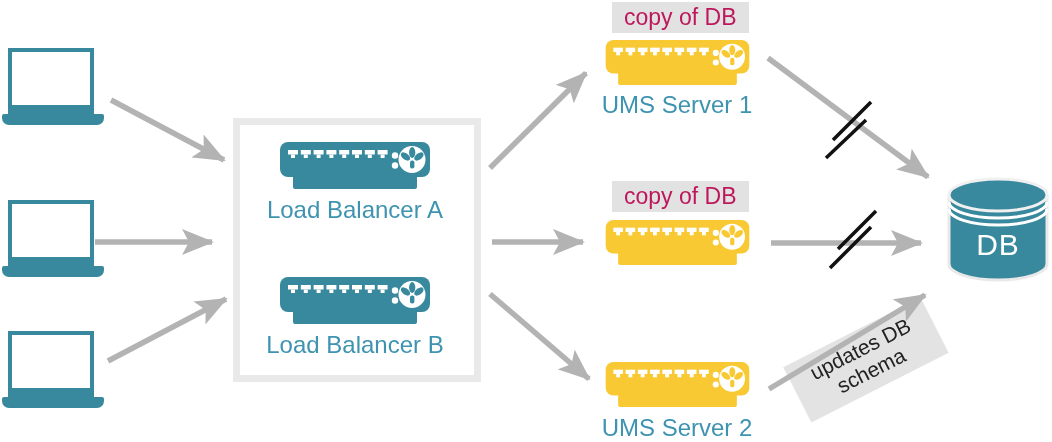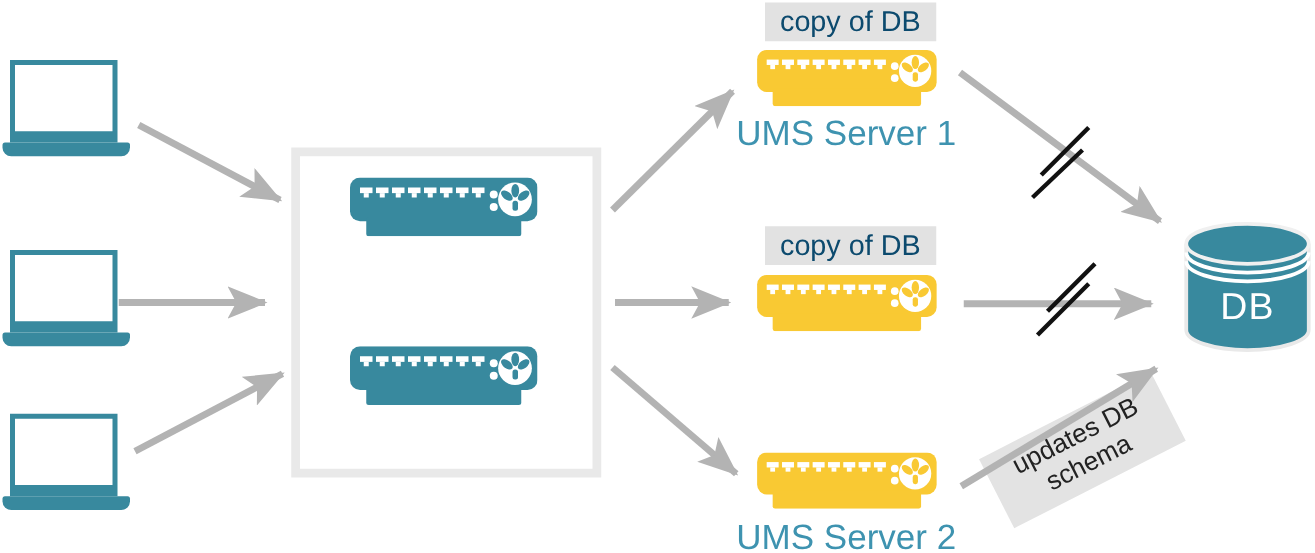--- a/index.html
+++ b/index.html
@@ -19,25 +19,25 @@
   }
   
   .lb-box{
     position:absolute;left:233px;top:118px;width:248px;height:264px;box-sizing:border-box;
     border:7px solid #E9E9E9;background:#fff;
   }
   .server-svg{position:absolute;display:block;}
   .teal{color:#38899E;}
   .yellow{color:#F9C933;}
   .node-label{
-    position:absolute;width:200px;text-align:center;font-size:28px;color:#3E93B0;
+    position:absolute;width:200px;text-align:center;font-size:24px;color:#3E93B0;
     white-space:nowrap;
   }
   .badge{
-    position:absolute;background:#E2E2E2;color:#0c4a6e;font-size:23px;
+    position:absolute;background:#E2E2E2;color:#be185d;font-size:23px;
     padding:2px 12px;white-space:nowrap;
   }
   .annotation{
     position:absolute;left:789px;top:329px;width:154px;background:#E3E3E3;color:#222;
     font-size:21px;line-height:1.15;text-align:center;padding:7px 0;
     transform:rotate(-27deg);
   }
   .overlay{position:absolute;left:0;top:0;width:1052px;height:442px;pointer-events:none;}
   .db-svg{position:absolute;left:946px;top:176px;}
   .db-text{font-size:30px;fill:#FFFFFF;letter-spacing:1px;}
@@ -94,24 +94,26 @@
   <div class="laptop" style="left:2px;top:331px">
     <div class="screen"></div>
     <div class="base"></div>
   </div>
 
   <div class="lb-box"></div>
 
   <svg class="server-svg teal" style="left:280px;top:142px" width="150" height="47" viewBox="0 0 150 47">
       <use href="#rack-server"></use>
     </svg>
+  <div class="node-label" style="left:255px;top:196px">Load Balancer A</div>
 
   <svg class="server-svg teal" style="left:280px;top:277px" width="150" height="47" viewBox="0 0 150 47">
       <use href="#rack-server"></use>
     </svg>
+  <div class="node-label" style="left:255px;top:331px">Load Balancer B</div>
 
   <div class="badge" style="left:612px;top:2px">copy of DB</div>
   <svg class="server-svg yellow" style="left:605px;top:40px" width="145" height="45" viewBox="0 0 150 47">
       <use href="#rack-server"></use>
     </svg>
   <div class="node-label" style="left:577px;top:91px">UMS Server 1</div>
 
   <div class="badge" style="left:612px;top:181px">copy of DB</div>
   <svg class="server-svg yellow" style="left:605px;top:220px" width="145" height="45" viewBox="0 0 150 47">
       <use href="#rack-server"></use>

